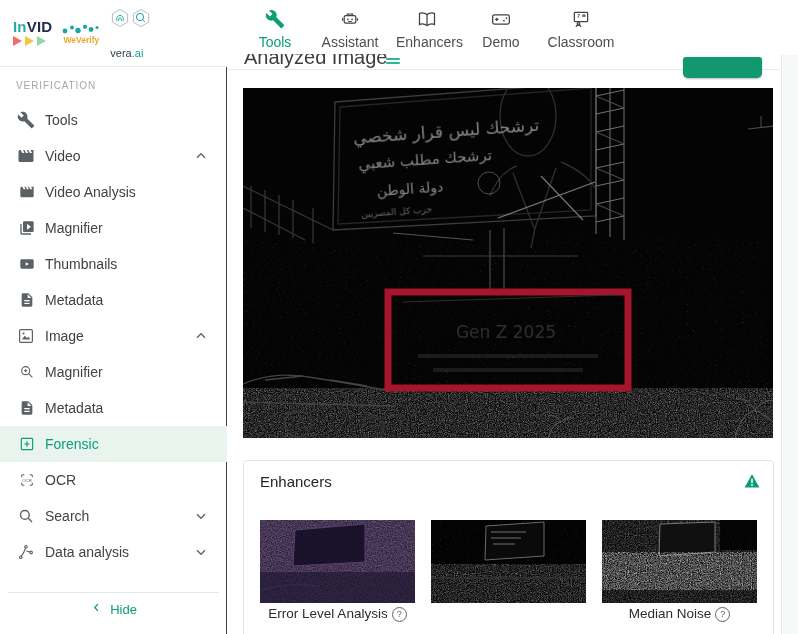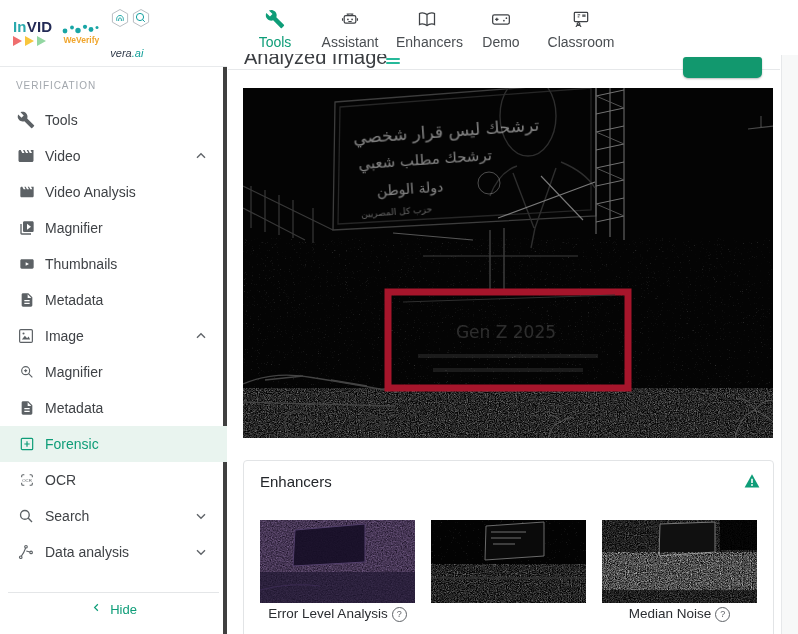--- a/index.html
+++ b/index.html
@@ -1,34 +1,34 @@
 <!DOCTYPE html>
 <html><head>
 <meta charset="utf-8">
 <style>
   html,body{margin:0;padding:0;background:#fff;}
   .stage{position:relative;width:798px;height:634px;overflow:hidden;background:#fff;
          font-family:"Liberation Sans",sans-serif;color:#3f4246;}
   
   .sidebar{position:absolute;left:0;top:0;width:227px;height:634px;background:#fff;
-           border-right:4px solid #404040;box-sizing:border-box;z-index:8;}
+           border-right:1px solid #404040;box-sizing:border-box;z-index:8;}
   .logo-row{position:absolute;left:0;top:0;width:227px;height:67px;border-bottom:1px solid #e8eaec;
             box-sizing:border-box;display:flex;align-items:center;padding-left:13px;gap:9px;background:#fff;}
   .invid-text{font-size:15px;font-weight:bold;letter-spacing:.2px;line-height:14px;}
   .invid-text .in{color:#2aa9ad;}
   .invid-text .vid{color:#232a56;}
   .tris{display:flex;margin-top:2px;}
   .t{width:0;height:0;border-top:5px solid transparent;border-bottom:5px solid transparent;margin-right:3px;}
   .t.r{border-left:9px solid #ef6e6e;}
   .t.y{border-left:9px solid #f8c63d;}
   .t.g{border-left:9px solid #93d7a2;}
   .logo-wv{display:flex;flex-direction:column;align-items:center;margin-top:2px;}
   .wv-text{font-size:8.5px;font-weight:bold;color:#f0a52c;margin-top:1px;}
   .logo-vera{display:flex;flex-direction:column;align-items:flex-start;}
-  .vera-text{font-size:13px;font-weight:bold;color:#313b4a;line-height:12px;margin-top:18px;font-style:italic;}
+  .vera-text{font-size:13px;font-weight:bold;color:#313b4a;line-height:12px;margin-top:18px;}
   .vera-text span{color:#14a09a;font-weight:normal;font-size:11px;}
   .section-label{position:absolute;left:16px;top:80px;font-size:10px;letter-spacing:.9px;color:#a2a7ad;}
   .nav-list{position:absolute;left:0;top:102px;width:227px;}
   .s-item{display:flex;align-items:center;height:36px;padding-left:16px;gap:10px;font-size:14px;
           color:#3f4246;position:relative;cursor:pointer;box-sizing:border-box;}
   .s-item.sub{padding-left:18px;}
   .s-item .ic{width:19px;height:19px;color:#5c6165;flex:0 0 auto;display:flex;align-items:center;justify-content:center;}
   .s-item.sub .ic{width:17px;height:17px;}
   .s-item .chev{position:absolute;right:18px;top:10px;color:#5f6368;}
   .s-item.selected{background:#e9f4ef;color:#0e9d78;}

